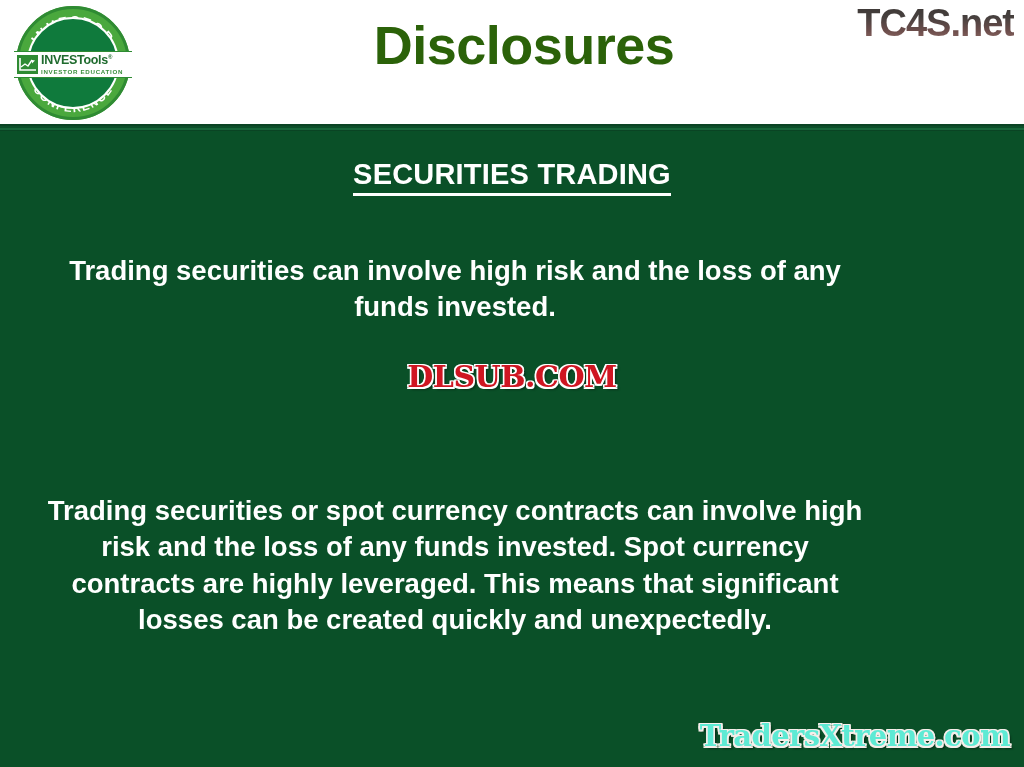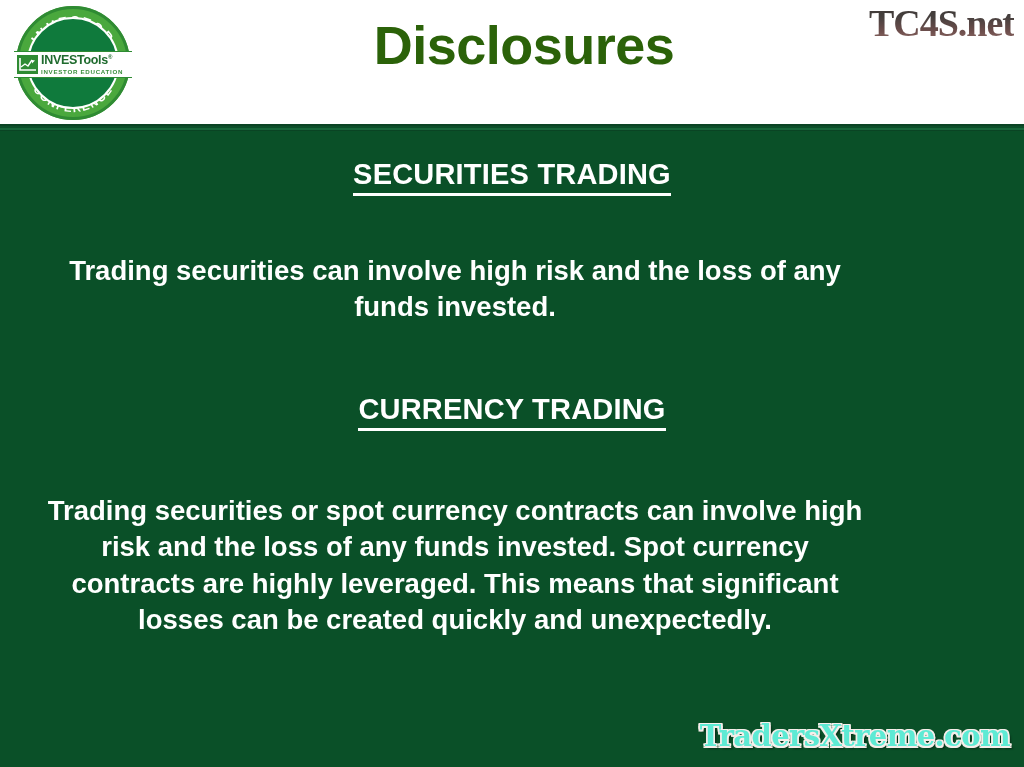--- a/index.html
+++ b/index.html
@@ -160,21 +160,21 @@
     letter-spacing: 0.5px;
     margin-top: 47px;
   }
 
   
   .tc4s {
     position: absolute;
     right: 10px; top: 2px;
     font-size: 38px;
     font-weight: bold;
-    font-family: Liberation Serif, serif;
+    font-family: Liberation Sans, sans-serif;
     letter-spacing: -1px;
     background: linear-gradient(180deg, #3a3533 0%, #46403e 34%, #6d4e4c 66%, #9c7672 100%);
     -webkit-background-clip: text;
     background-clip: text;
     color: transparent;
     -webkit-text-fill-color: transparent;
     line-height: 1.15;
   }
 
   
@@ -320,23 +320,21 @@
   </div>
 
   <div class="body-area">
 
     <div class="sec-heading" id="heading-securities">
       <span>SECURITIES TRADING</span>
     </div>
 
     <div class="para" id="para-securities">Trading securities can involve high risk and the loss of any funds invested.</div>
 
-
-    <div class="sec-heading" id="heading-currency">
-      <span>CURRENCY TRADING</span>
-    </div>
+    <div class="dlsub">DLSUB.COM</div>
+
 
     <div class="para" id="para-currency">Trading securities or spot currency contracts can involve high risk and the loss of any funds invested.  Spot currency contracts are highly leveraged.  This means that significant losses can be created quickly and unexpectedly.</div>
 
     <div class="txtreme">TradersXtreme.com</div>
   </div>
 
 </div>
 
 </body></html>

